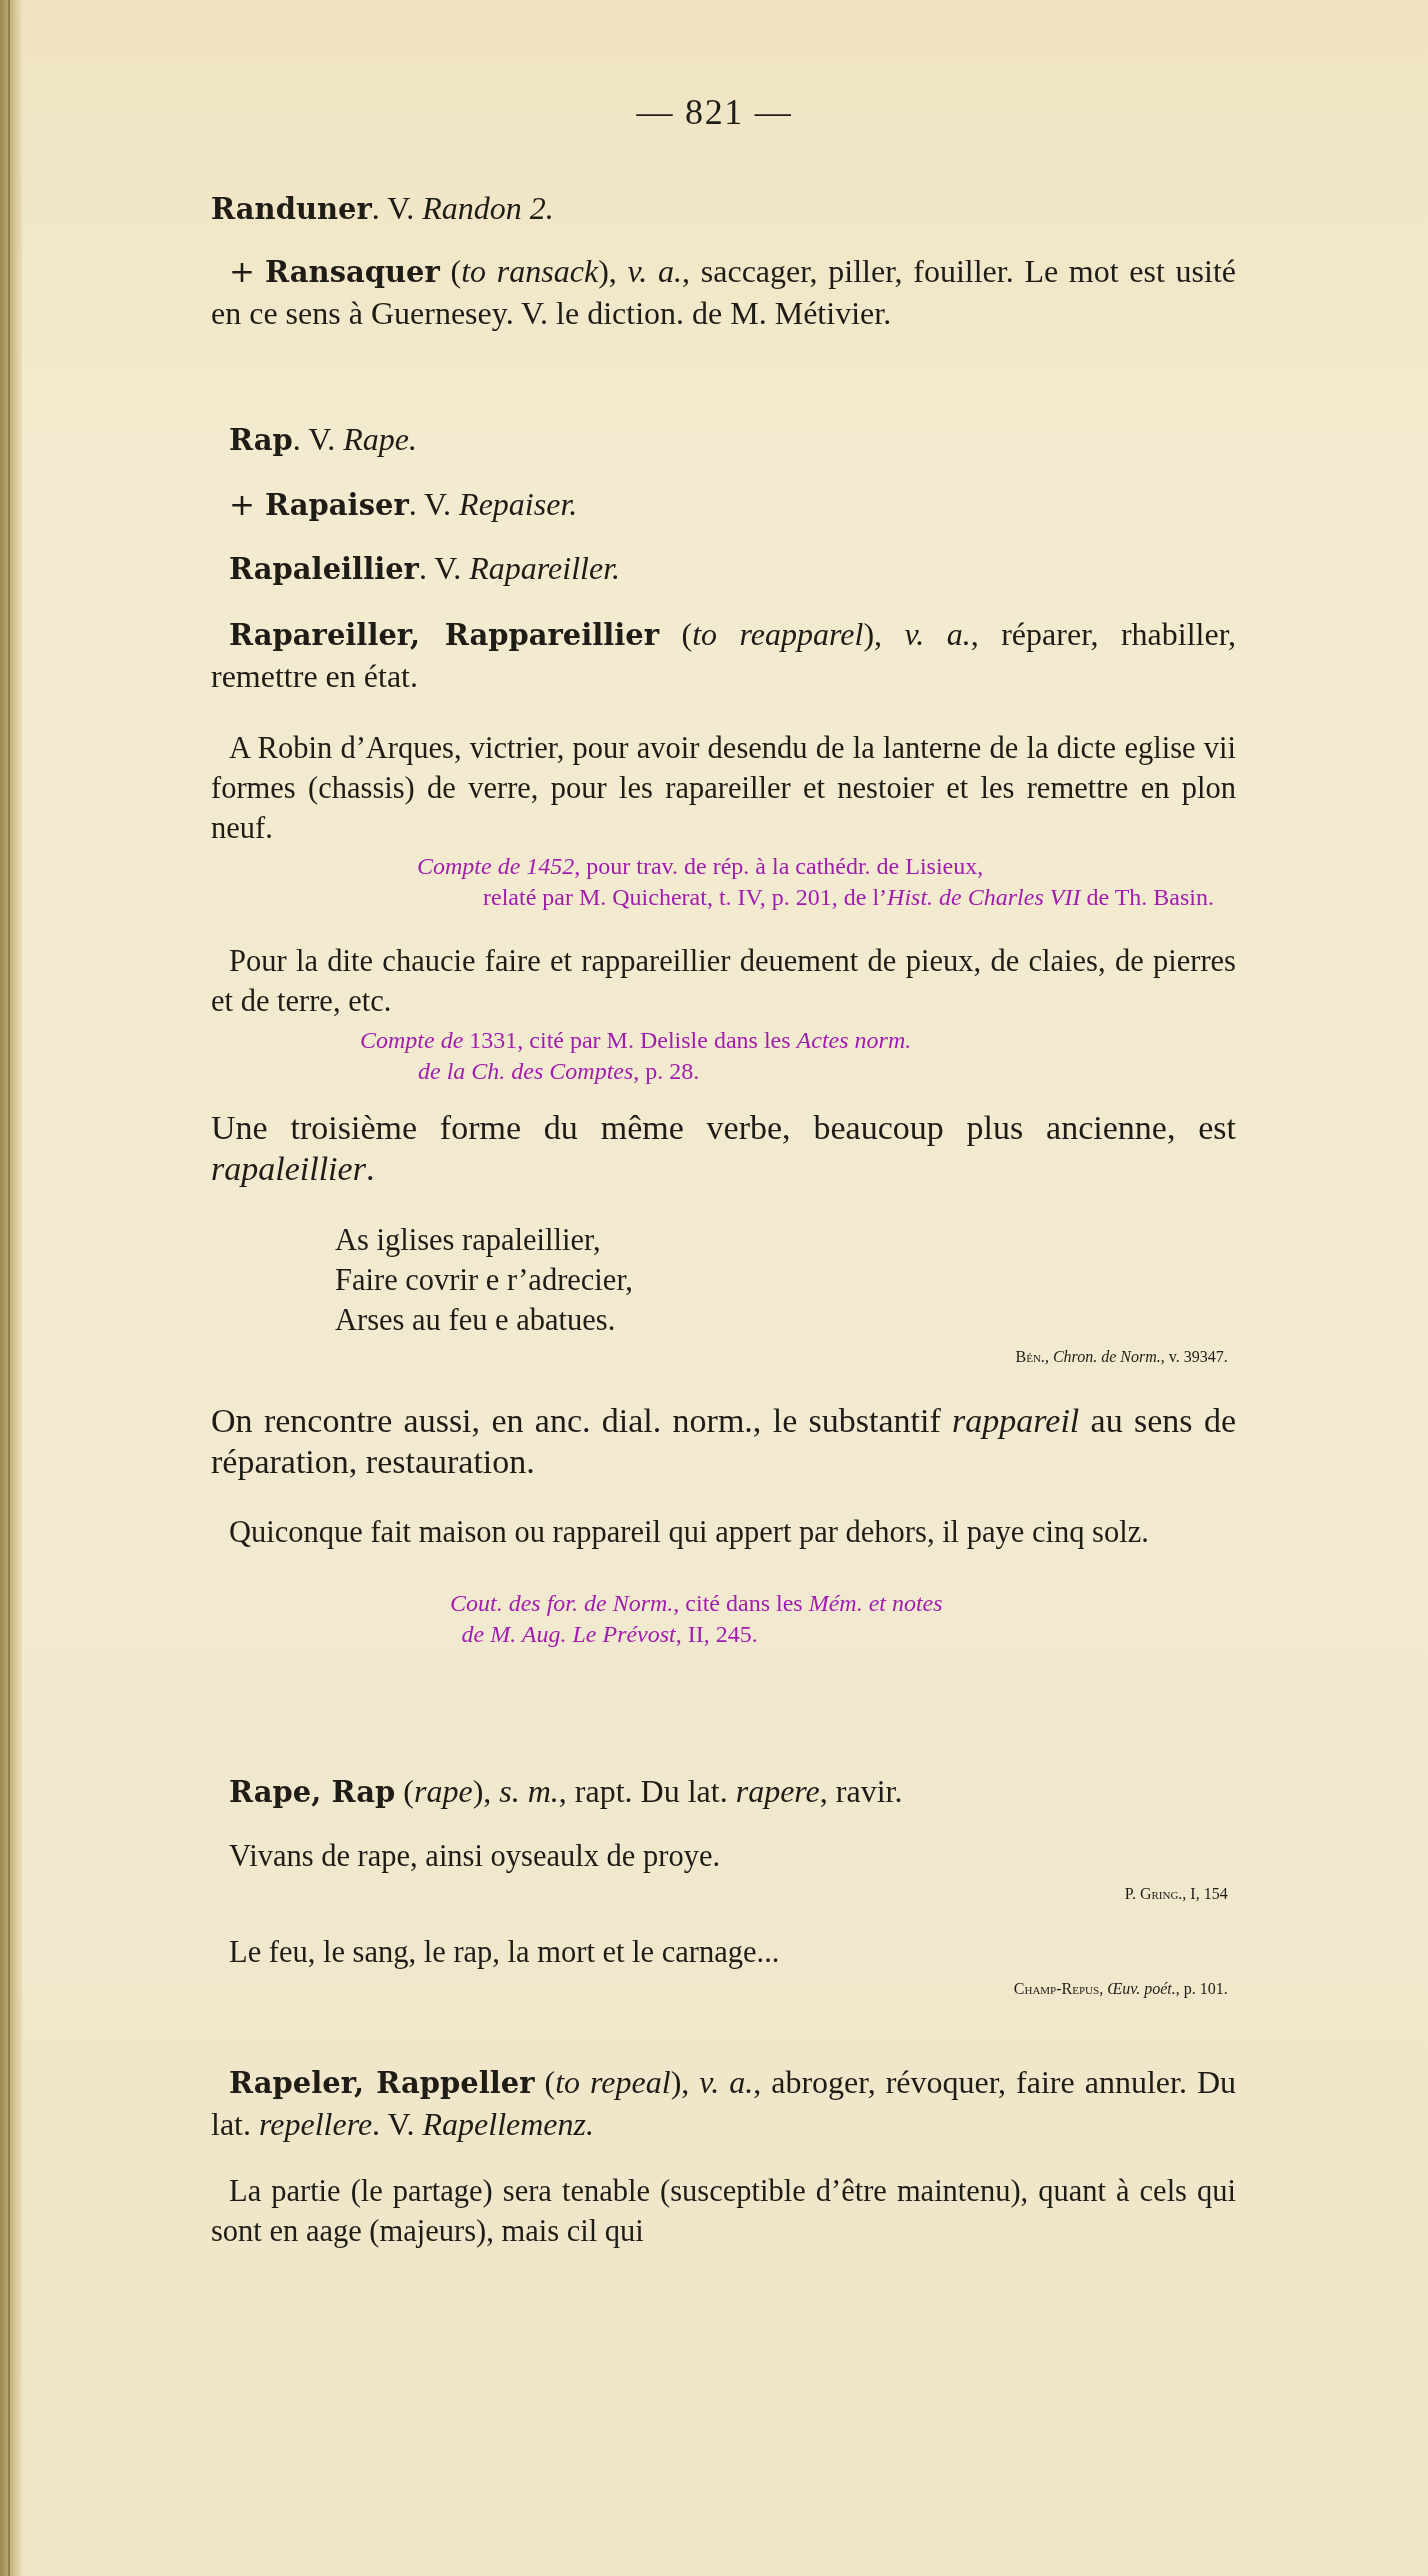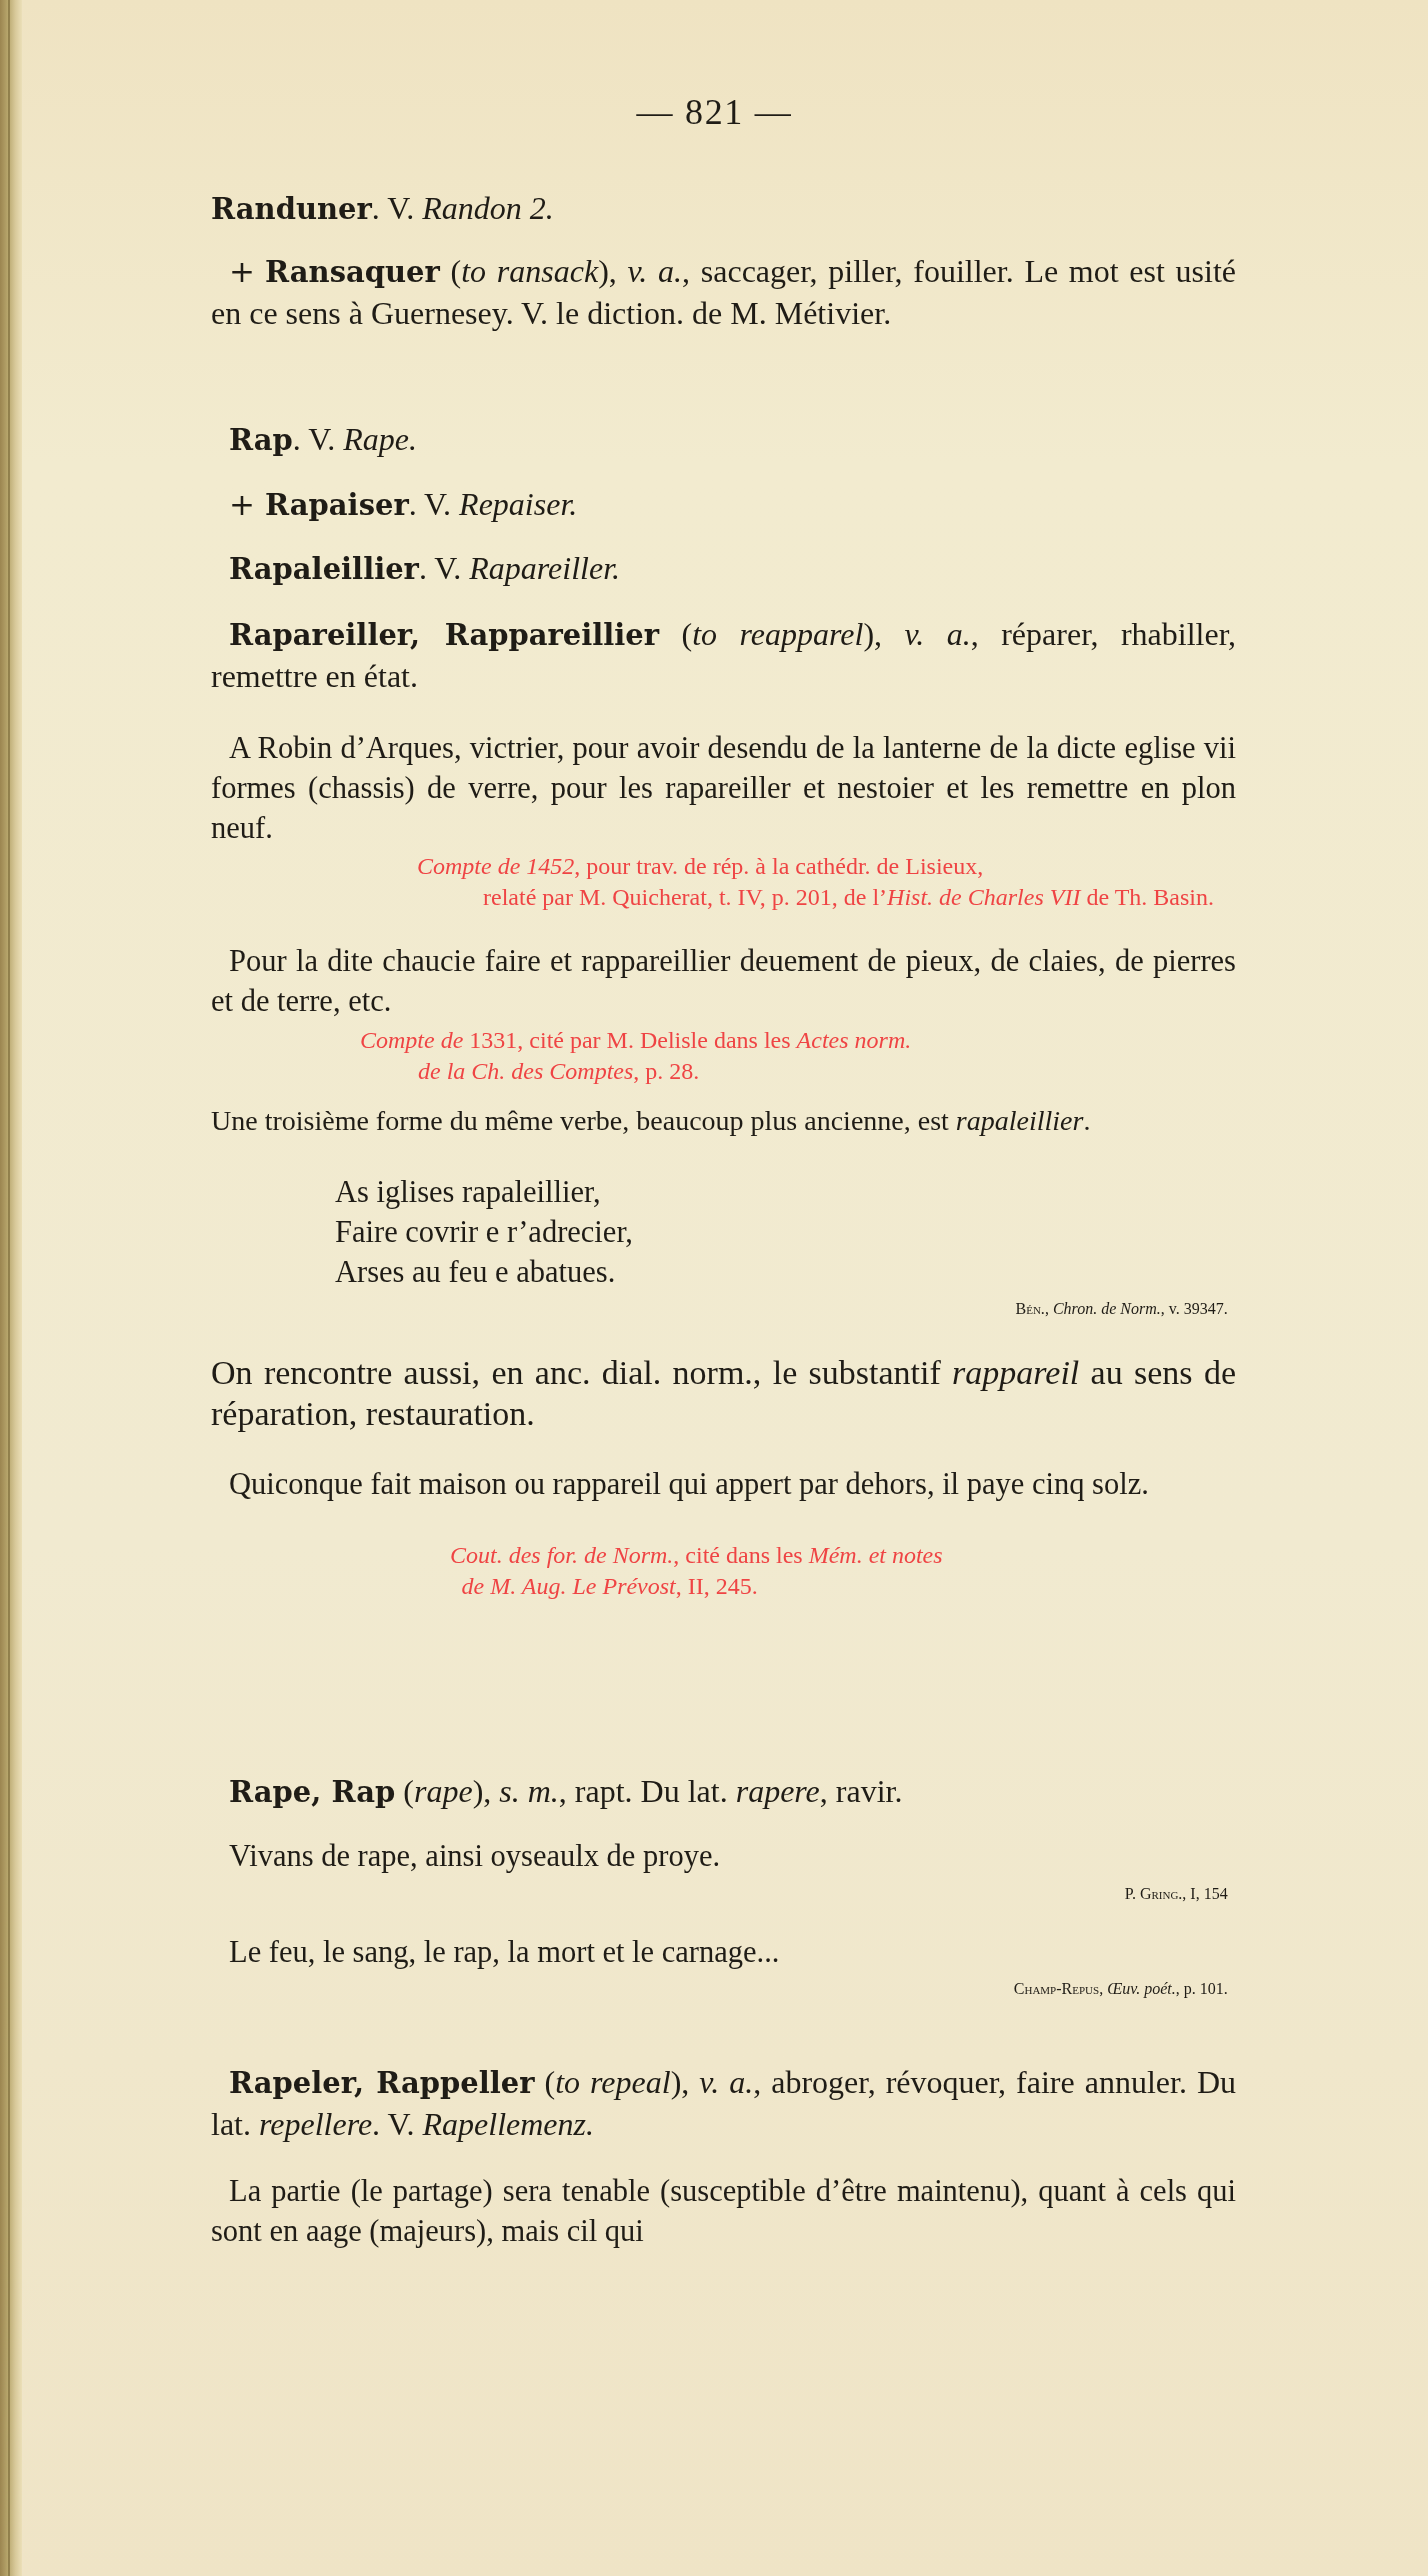--- a/index.html
+++ b/index.html
@@ -26,21 +26,21 @@
   .p {
     font-family: "Liberation Serif", serif;
     font-size: 32px; line-height: 41px; text-align: justify; margin: 0;
   }
   .p.lead { text-indent: 18px; }
   .hw { font-family: "DejaVu Serif", serif; font-weight: bold; font-size: 29px; }
   .it { font-style: italic; }
   .quote { font-family: "Liberation Serif", serif; font-size: 30.5px; line-height: 40px; text-align: justify; text-indent: 18px; margin: 0; }
   .cite {
     font-family: "Liberation Serif", serif; font-size: 24px; line-height: 31px;
-    margin: 3.3px 0 0 0; padding-left: 206px; text-indent: 0; color: #ef4444;
+    margin: 3.3px 0 0 0; padding-left: 206px; text-indent: 0; color: #a21caf;
   }
   .cite .indent2 { display: block; padding-left: 66px; }
   .cite-right { text-align: right; font-family: "Liberation Serif", serif; font-size: 16px; line-height: 31px; margin: 1.7px 0 0; padding-right: 8.3px; }
   .verse { font-family: "Liberation Serif", serif; font-size: 30.5px; line-height: 40px; padding-left: 124px; margin: 0; }
   .verse-line { display: block; }
   .sc { font-variant: small-caps; }
   .plus { font-family: "DejaVu Sans", sans-serif; font-weight: normal; font-size: 31px; margin-right: 10px; }
 </style>
 </head>
 <body>
@@ -91,21 +91,21 @@
       <span class="it">Compte de 1452</span><span>, pour trav. de rép. à la cathédr. de Lisieux,</span>
       <span class="indent2"><span>relaté par M. Quicherat, t. IV, p. 201, de l’</span><span class="it">Hist. de Charles VII</span><span> de Th. Basin.</span></span>
     </div>
 
     <p class="quote" style="margin-top:28px;">Pour la dite chaucie faire et rappareillier deuement de pieux, de claies, de pierres et de terre, etc.</p>
     <div class="cite" style="padding-left:149px;">
       <span class="it">Compte de</span><span> 1331, cité par M. Delisle dans les </span><span class="it">Actes norm.</span>
       <span class="indent2" style="padding-left:58px;"><span class="it">de la Ch. des Comptes</span><span>, p. 28.</span></span>
     </div>
 
-    <p class="p" style="margin-top:13px; font-size:28px; line-height:41px;">
+    <p class="p" style="margin-top:20px; font-size:34px; line-height:41px;">
       <span>Une troisième forme du même verbe, beaucoup plus ancienne, est </span><span class="it">rapaleillier</span><span>.</span>
     </p>
 
     <div class="verse" style="margin-top:31px;">
       <span class="verse-line">As iglises rapaleillier,</span>
       <span class="verse-line">Faire covrir e r’adrecier,</span>
       <span class="verse-line">Arses au feu e abatues.</span>
     </div>
     <div class="cite-right">
       <span class="sc">Bén.</span>, <span class="it">Chron. de Norm.</span><span>, v. 39347.</span>

